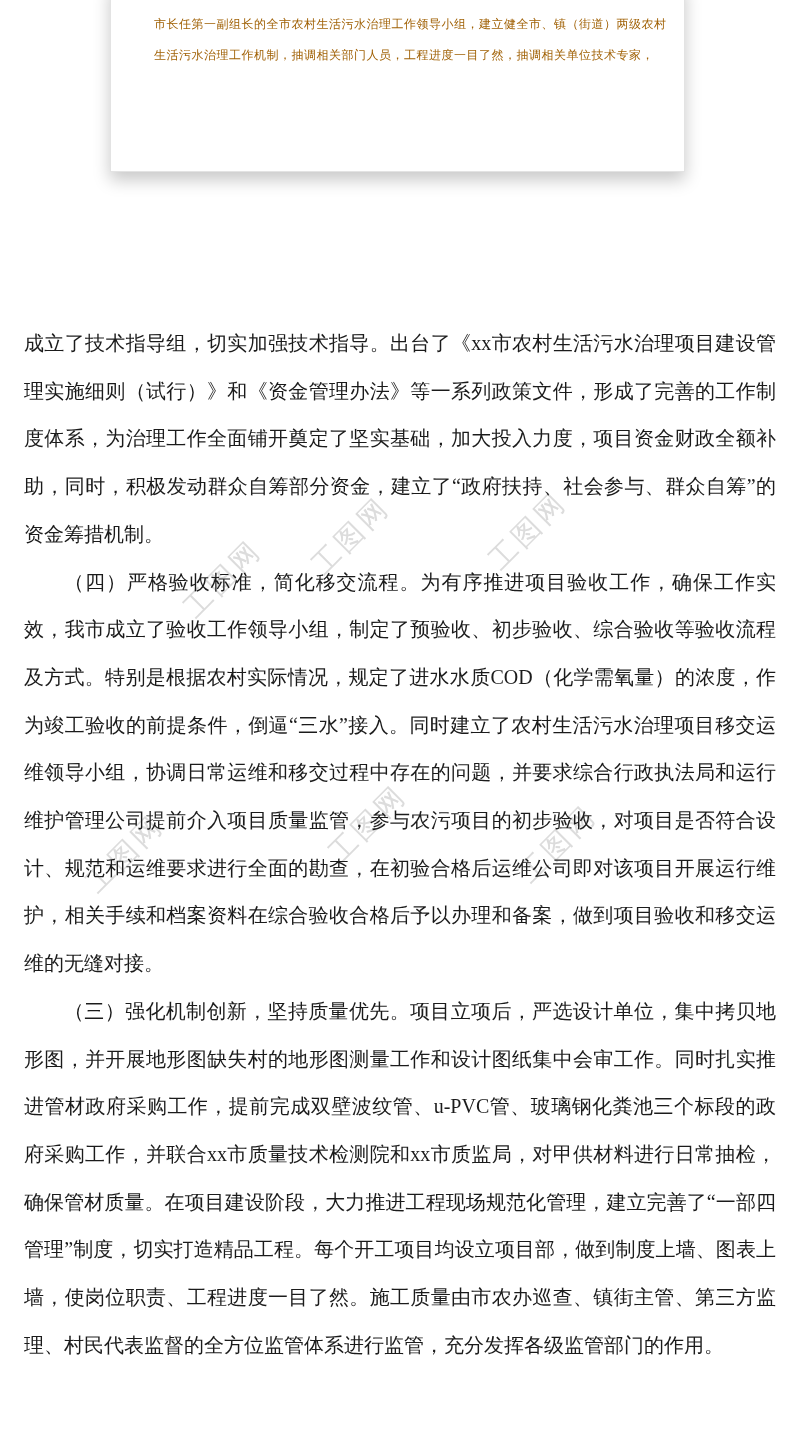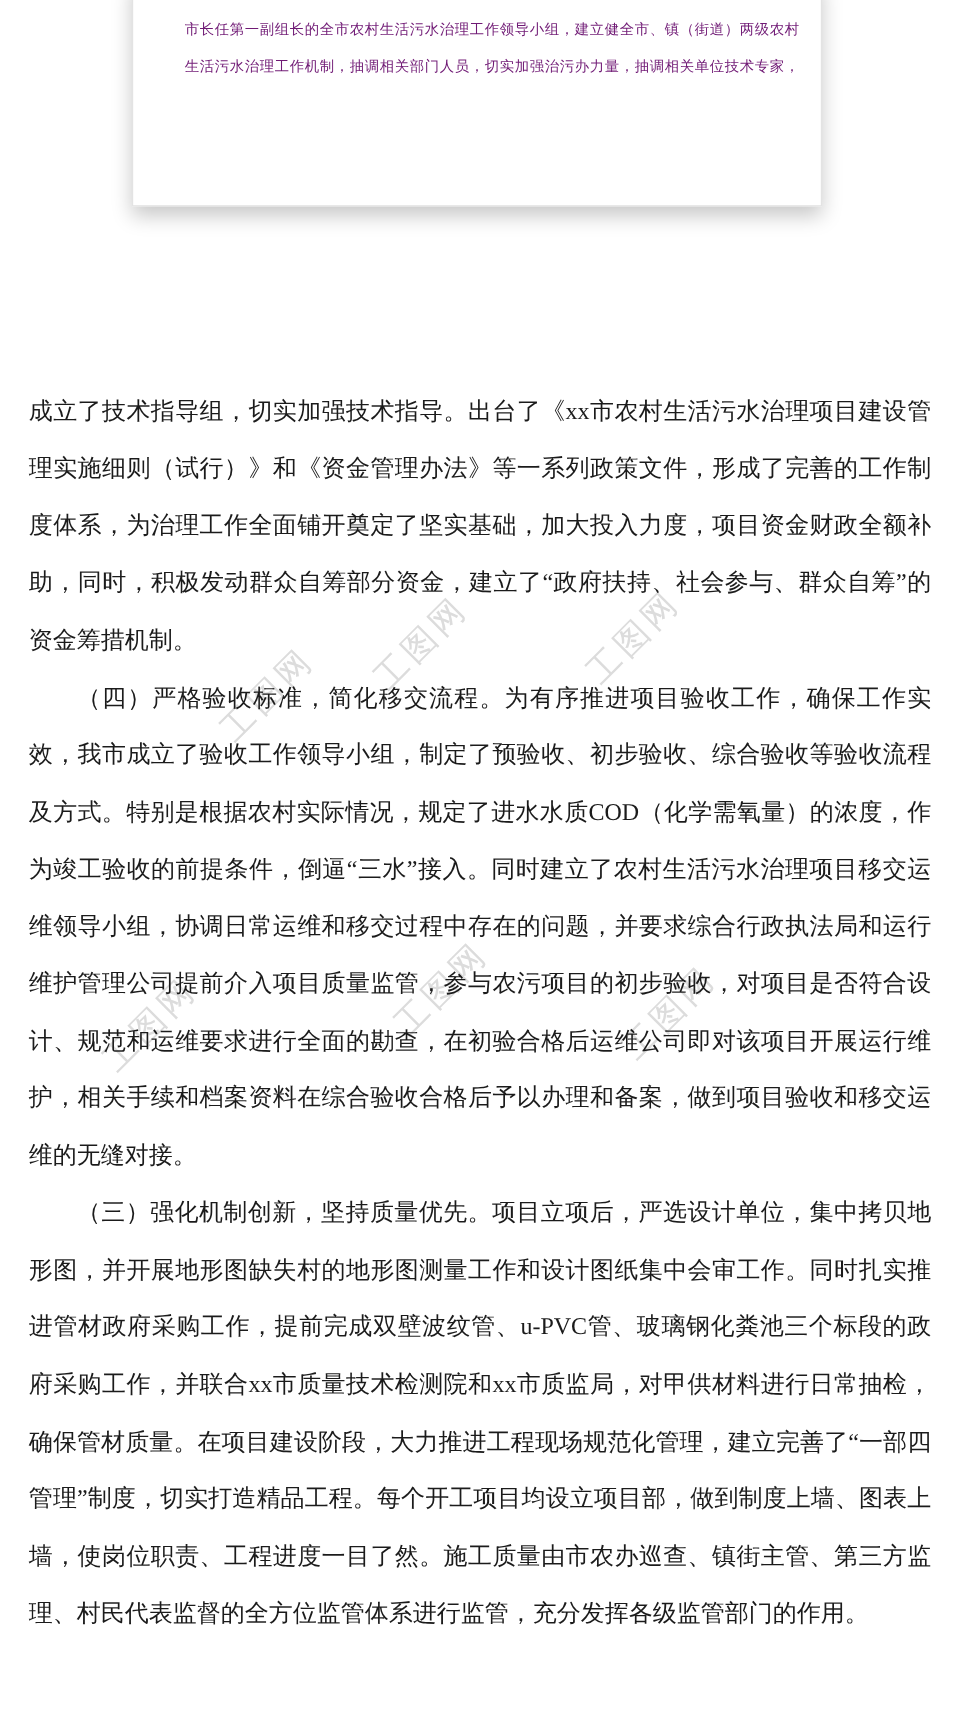--- a/index.html
+++ b/index.html
@@ -25,21 +25,21 @@
     box-shadow: 0 8px 16px rgba(0,0,0,0.22);
     padding: 26px 42px 0 43px;
     overflow: hidden;
     z-index: 2;
   }
   .preview-card p {
     margin: 0;
     font-size: 12px;
     line-height: 31px;
     letter-spacing: 0.5px;
-    color: #701a75;
+    color: #a16207;
     text-align: justify;
     white-space: nowrap;
   }
 
   
   .content {
     position: absolute;
     left: 0;
     top: 320px;
     width: 800px;
@@ -87,20 +87,20 @@
   <span class="wm wm1">工图网</span>
   <span class="wm wm2">工图网</span>
   <span class="wm wm3">工图网</span>
   <span class="wm wm4">工图网</span>
   <span class="wm wm5">工图网</span>
   <span class="wm wm6">工图网</span>
 </div>
 
 <div class="preview-card">
   <p>市长任第一副组长的全市农村生活污水治理工作领导小组，建立健全市、镇（街道）两级农村</p>
-  <p>生活污水治理工作机制，抽调相关部门人员，切实加强治污办力量，抽调相关单位技术专家，</p>
+  <p>生活污水治理工作机制，抽调相关部门人员，工程进度一目了然，抽调相关单位技术专家，</p>
 </div>
 
 <div class="content">
   <p class="para">成立了技术指导组，切实加强技术指导。出台了《xx市农村生活污水治理项目建设管理实施细则（试行）》和《资金管理办法》等一系列政策文件，形成了完善的工作制度体系，为治理工作全面铺开奠定了坚实基础，加大投入力度，项目资金财政全额补助，同时，积极发动群众自筹部分资金，建立了“政府扶持、社会参与、群众自筹”的资金筹措机制。</p>
   <p class="para indent">（四）严格验收标准，简化移交流程。为有序推进项目验收工作，确保工作实效，我市成立了验收工作领导小组，制定了预验收、初步验收、综合验收等验收流程及方式。特别是根据农村实际情况，规定了进水水质COD（化学需氧量）的浓度，作为竣工验收的前提条件，倒逼“三水”接入。同时建立了农村生活污水治理项目移交运维领导小组，协调日常运维和移交过程中存在的问题，并要求综合行政执法局和运行维护管理公司提前介入项目质量监管，参与农污项目的初步验收，对项目是否符合设计、规范和运维要求进行全面的勘查，在初验合格后运维公司即对该项目开展运行维护，相关手续和档案资料在综合验收合格后予以办理和备案，做到项目验收和移交运维的无缝对接。</p>
   <p class="para indent">（三）强化机制创新，坚持质量优先。项目立项后，严选设计单位，集中拷贝地形图，并开展地形图缺失村的地形图测量工作和设计图纸集中会审工作。同时扎实推进管材政府采购工作，提前完成双壁波纹管、u-PVC管、玻璃钢化粪池三个标段的政府采购工作，并联合xx市质量技术检测院和xx市质监局，对甲供材料进行日常抽检，确保管材质量。在项目建设阶段，大力推进工程现场规范化管理，建立完善了“一部四管理”制度，切实打造精品工程。每个开工项目均设立项目部，做到制度上墙、图表上墙，使岗位职责、工程进度一目了然。施工质量由市农办巡查、镇街主管、第三方监理、村民代表监督的全方位监管体系进行监管，充分发挥各级监管部门的作用。</p>
 </div>
 
 </body></html>

